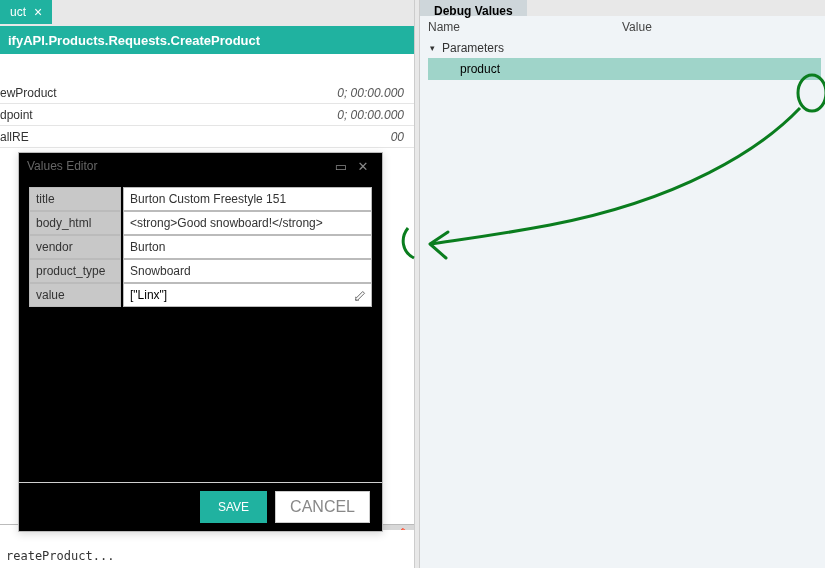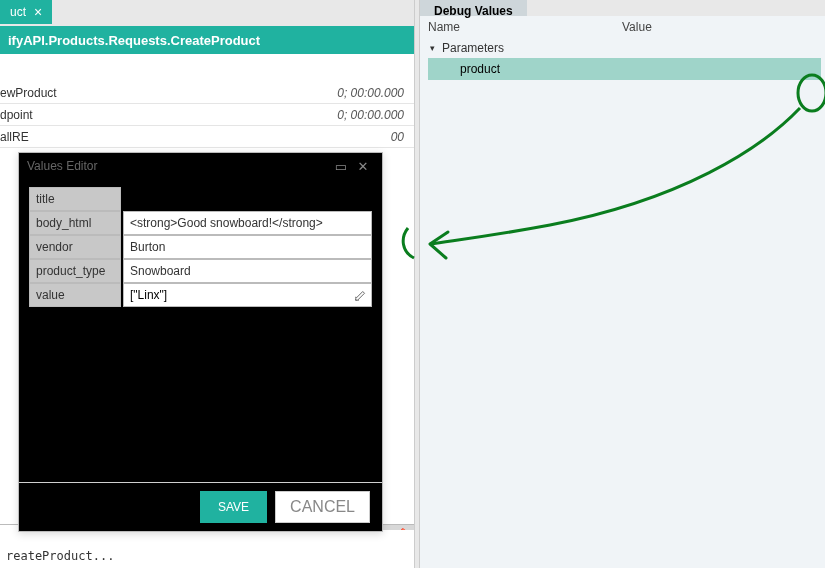--- a/index.html
+++ b/index.html
@@ -99,20 +99,21 @@
 
 <div class="modal">
   <div class="modal-header">
     <span class="modal-title">Values Editor</span>
     <span class="win-btn">▭</span>
     <span class="win-btn">✕</span>
   </div>
   <div class="modal-body">
     <div class="field-row">
       <div class="field-label">title</div>
+      <input class="field-input" value="Burton Custom Freestyle 151" style="">
     </div>
     <div class="field-row">
       <div class="field-label">body_html</div>
       <input class="field-input" value="&lt;strong&gt;Good snowboard!&lt;/strong&gt;" style="">
     </div>
     <div class="field-row">
       <div class="field-label">vendor</div>
       <input class="field-input" value="Burton" style="">
     </div>
     <div class="field-row">

